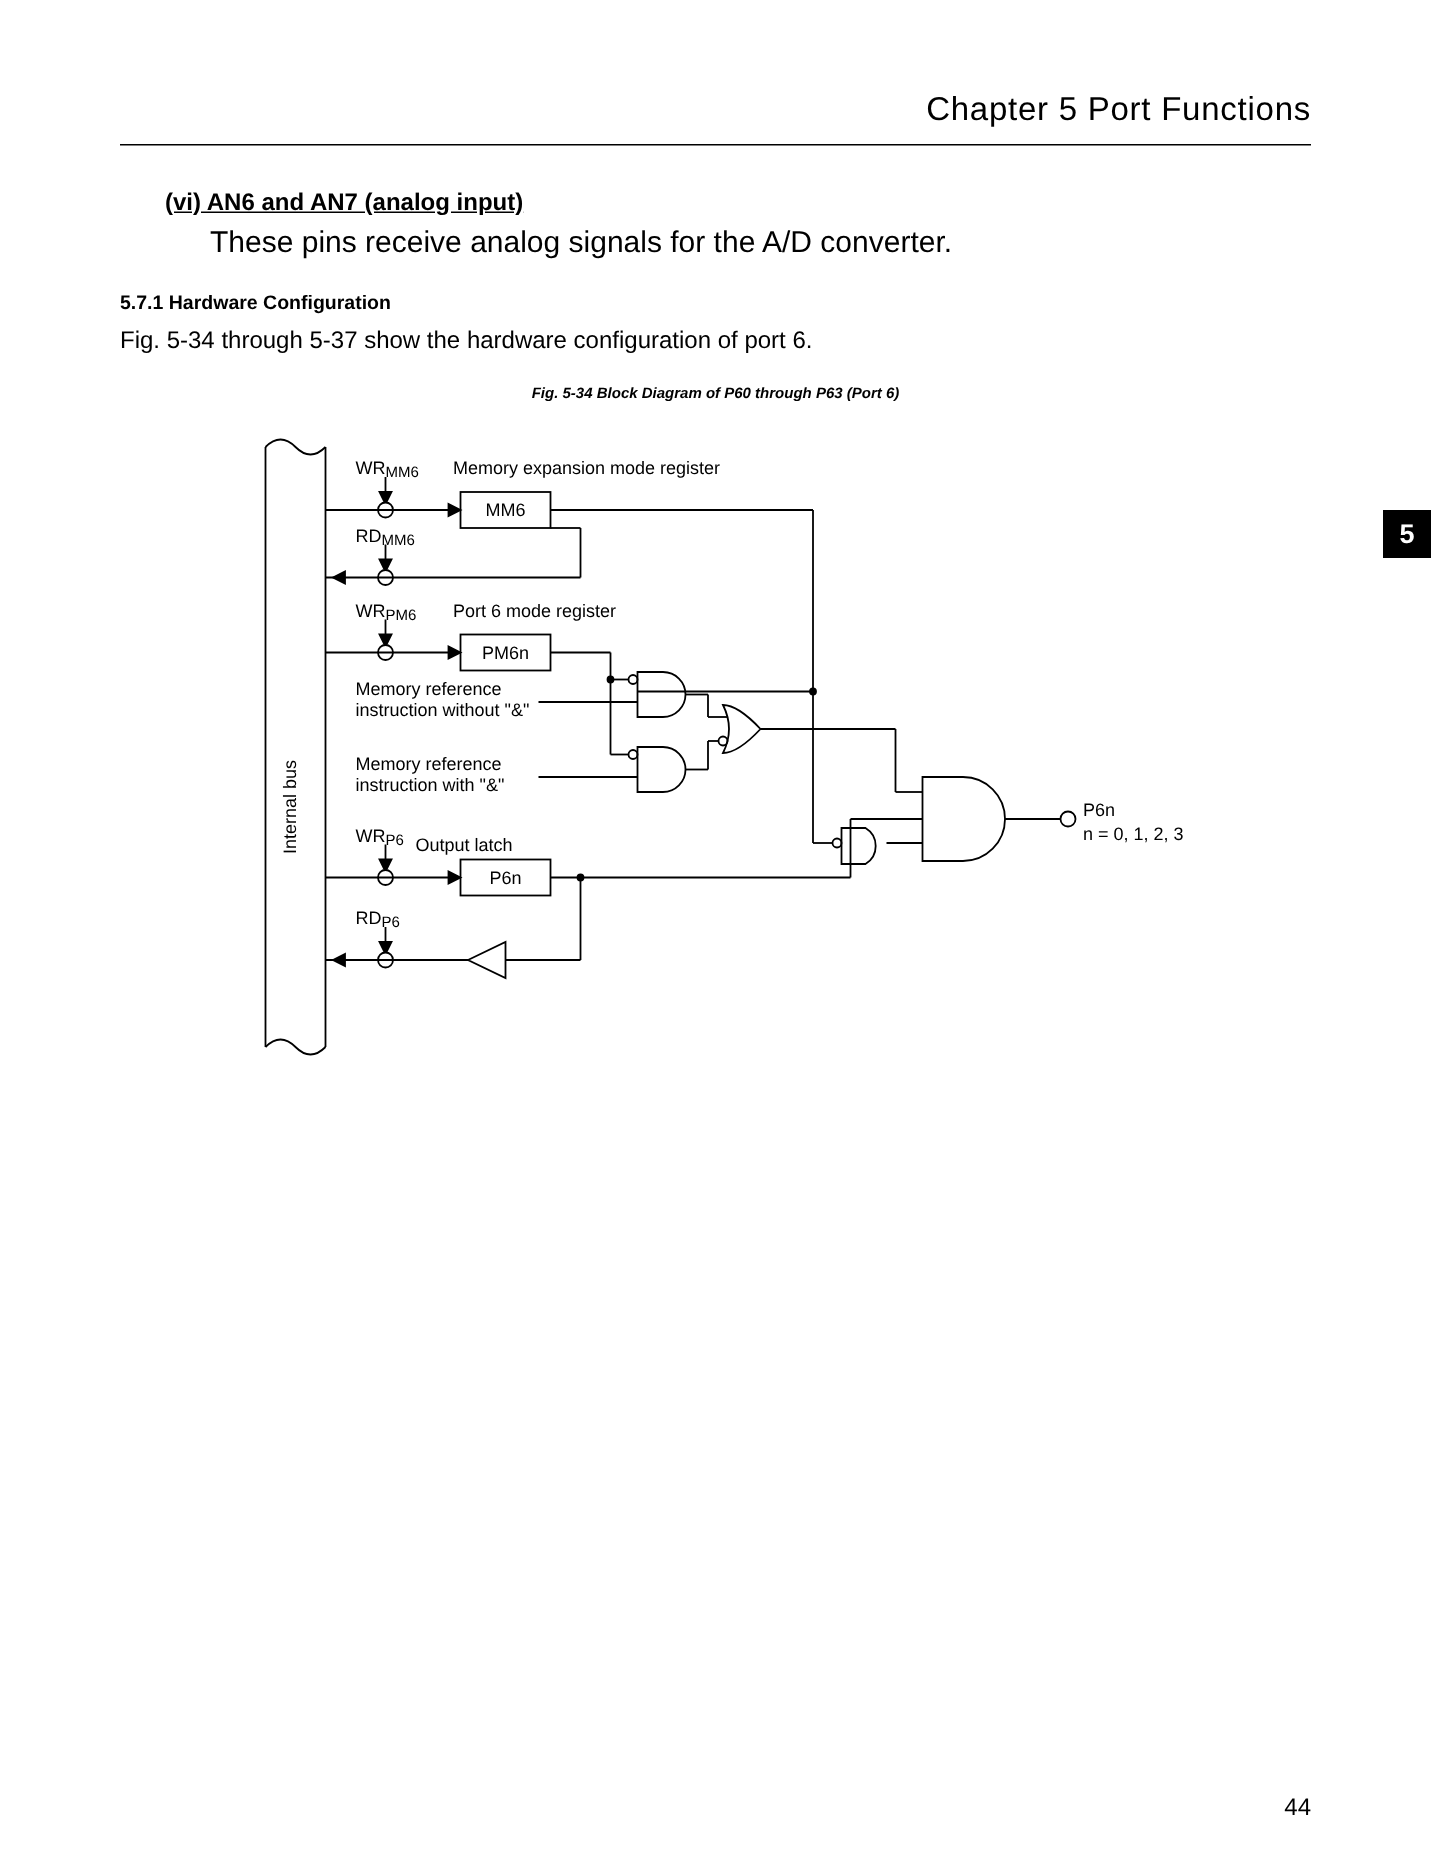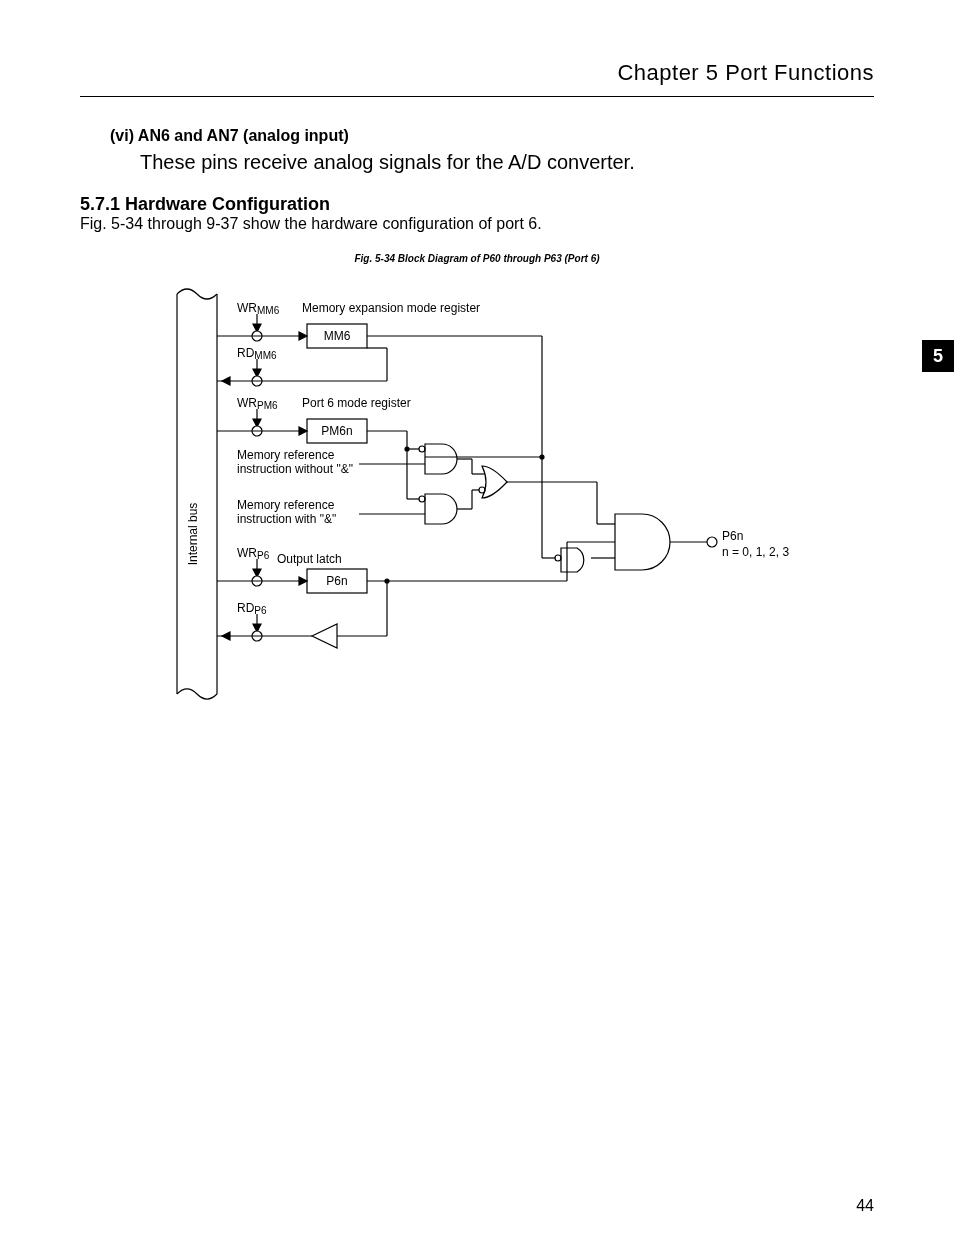--- a/index.html
+++ b/index.html
@@ -27,29 +27,31 @@
   .hr {
     border: none;
     border-top: 1.5px solid #000;
     margin: 0 0 30px 0;
   }
   .sub-item {
     margin-left: 30px;
     font-weight: bold;
     font-size: 16px;
     margin-bottom: 6px;
+    text-decoration: underline;
   }
   .sub-text {
     margin-left: 60px;
     font-size: 20px;
     margin-bottom: 20px;
   }
   .section-heading {
     font-weight: bold;
-    font-size: 18px;
+    font-size: 13px;
+    margin-bottom: 10px;
   }
   .body-text {
     font-size: 16px;
     margin-bottom: 20px;
   }
   .fig-caption {
     text-align: center;
     font-style: italic;
     font-weight: bold;
     font-size: 10px;
@@ -103,21 +105,21 @@
 
 <div class="page">
 
   <div class="chapter-header">Chapter 5   Port Functions</div>
   <hr class="hr">
 
   <div class="sub-item">(vi) AN6 and AN7 (analog input)</div>
   <div class="sub-text">These pins receive analog signals for the A/D converter.</div>
 
   <div class="section-heading">5.7.1  Hardware Configuration</div>
-  <div class="body-text">Fig. 5-34 through 9-37 show the hardware configuration of port 6.</div>
+  <div class="body-text">Fig. 5-34 through 5-37 show the hardware configuration of port 6.</div>
 
   <div class="fig-caption">Fig. 5-34  Block Diagram of P60 through P63 (Port 6)</div>
 
   <svg class="diagram" viewBox="0 0 660 430">
 
     <path d="M30 20 Q40 10 50 20 Q60 30 70 20"></path>
     <path d="M30 420 Q40 410 50 420 Q60 430 70 420"></path>
     <line x1="30" y1="20" x2="30" y2="420"></line>
     <line x1="70" y1="20" x2="70" y2="420"></line>
     <text class="vlabel" x="50" y="260" transform="rotate(-90 50 260)" text-anchor="middle">Internal bus</text>

